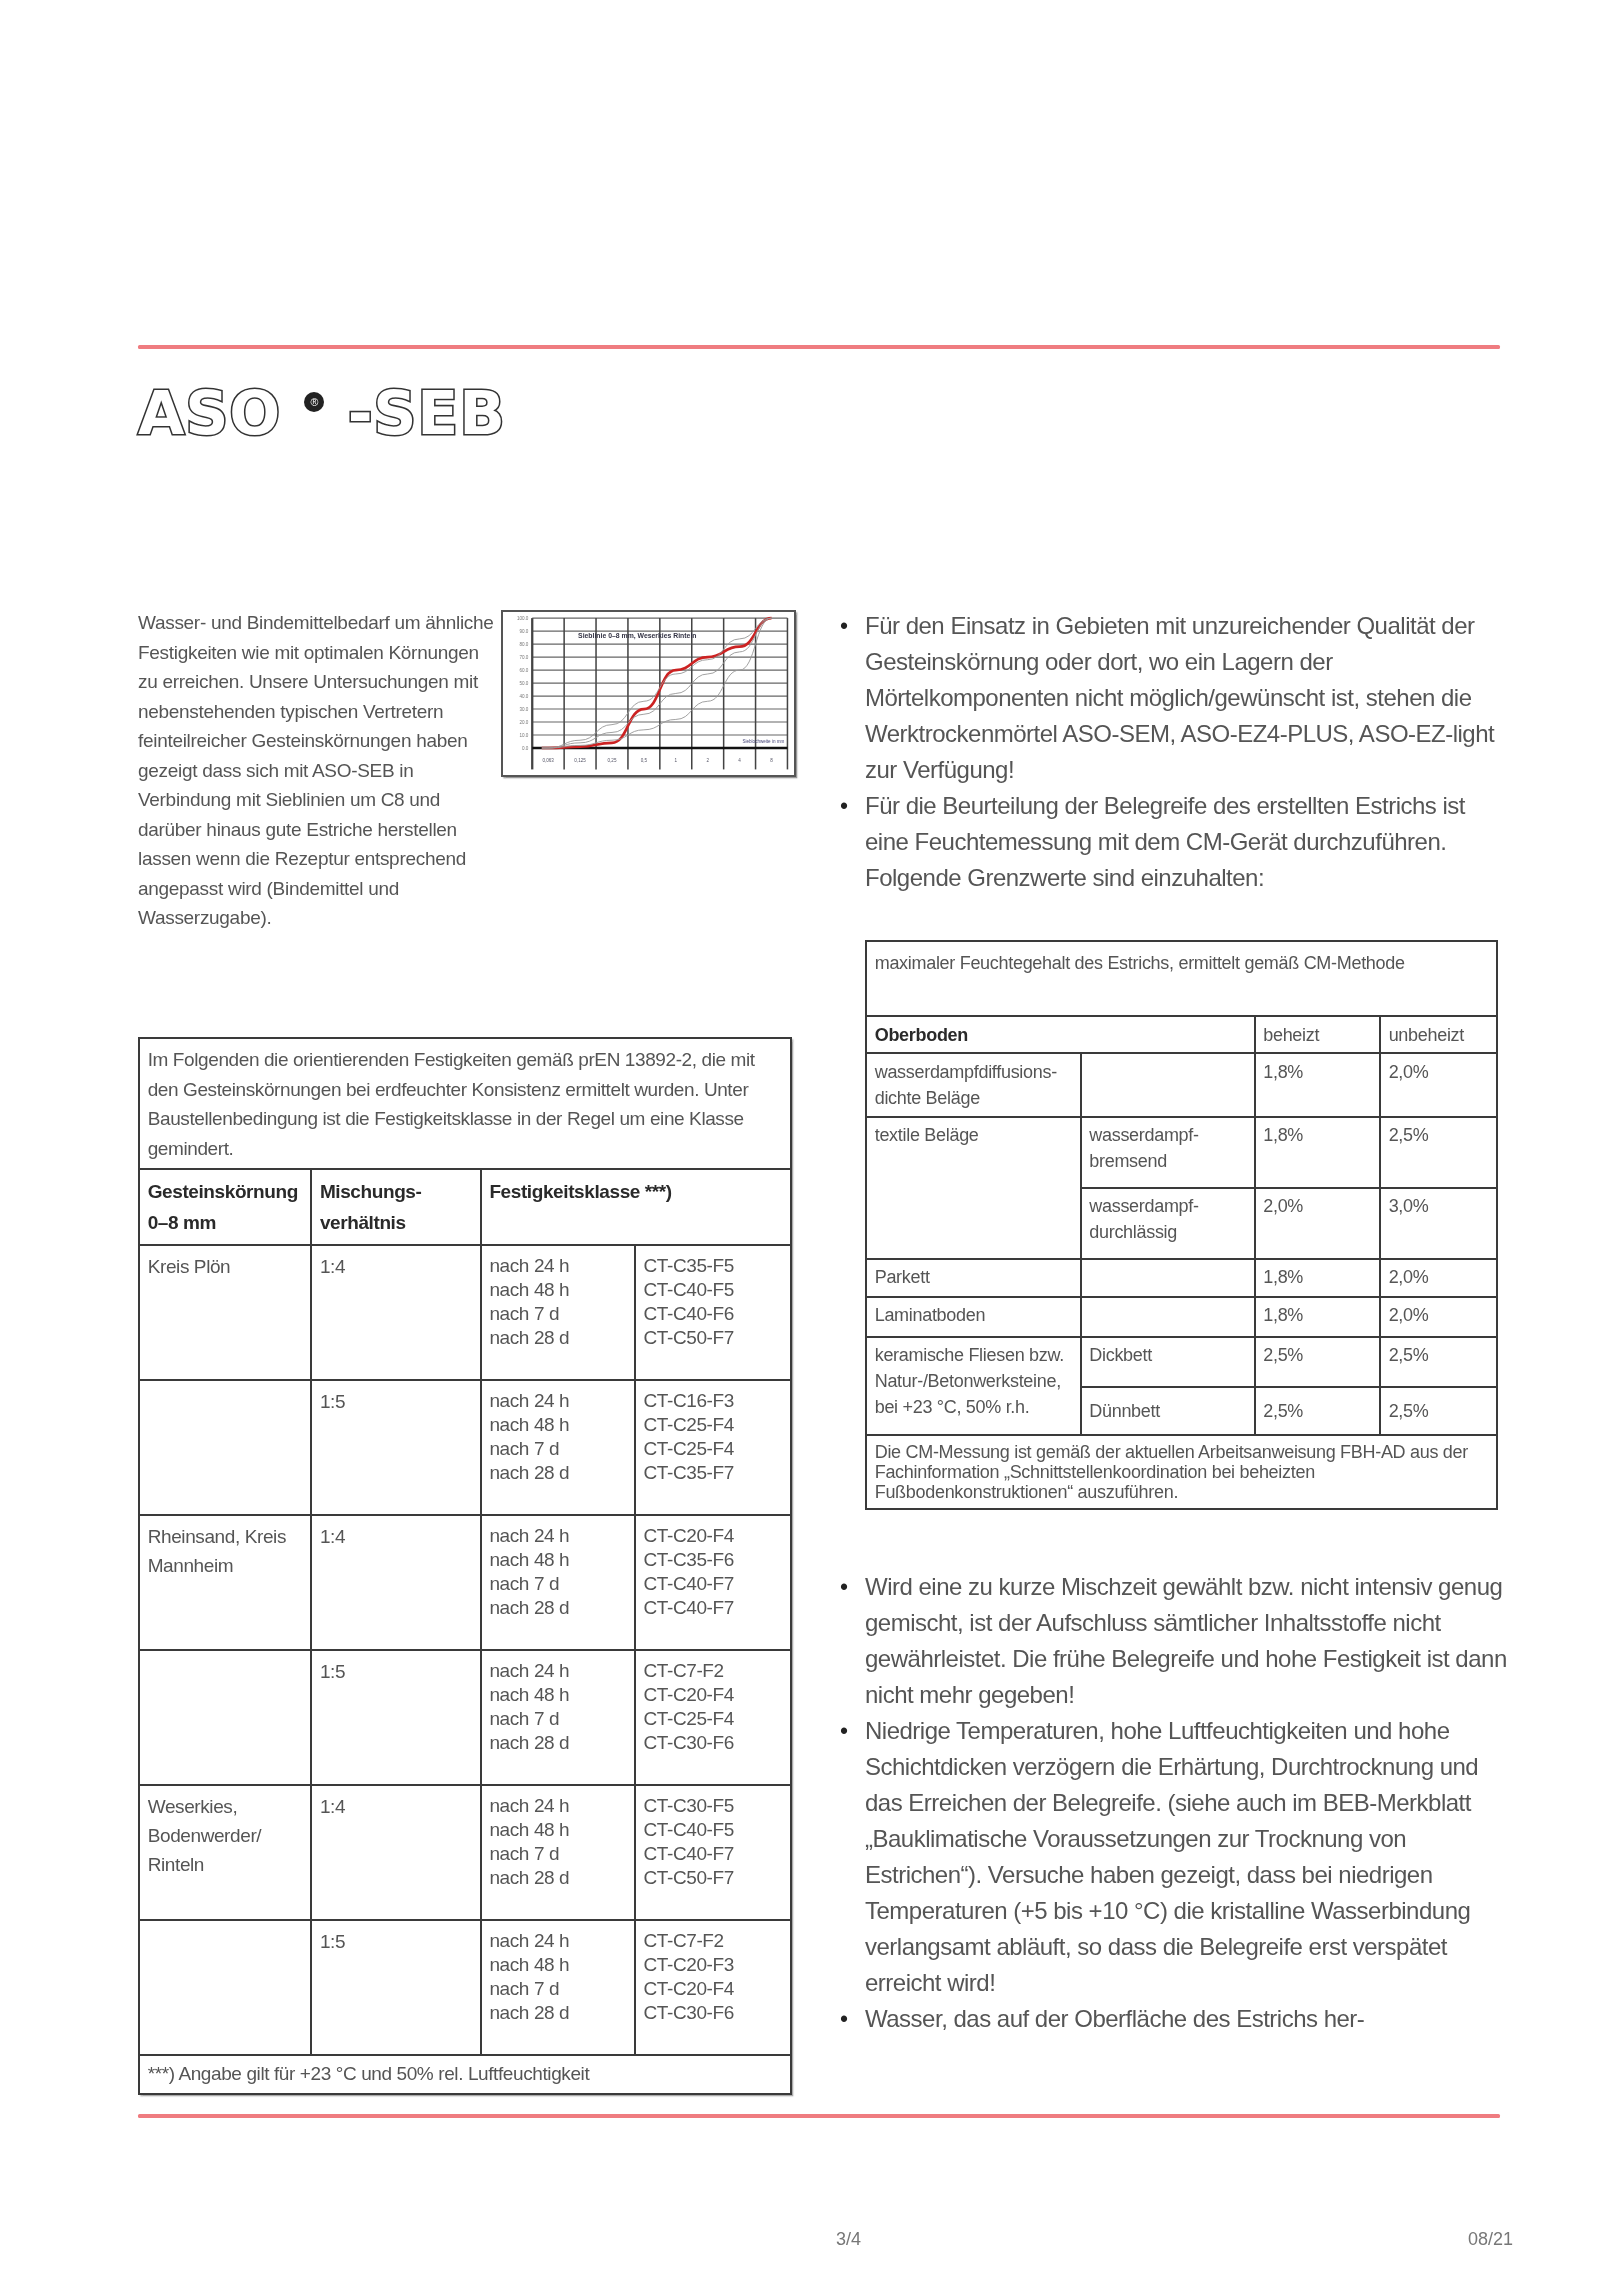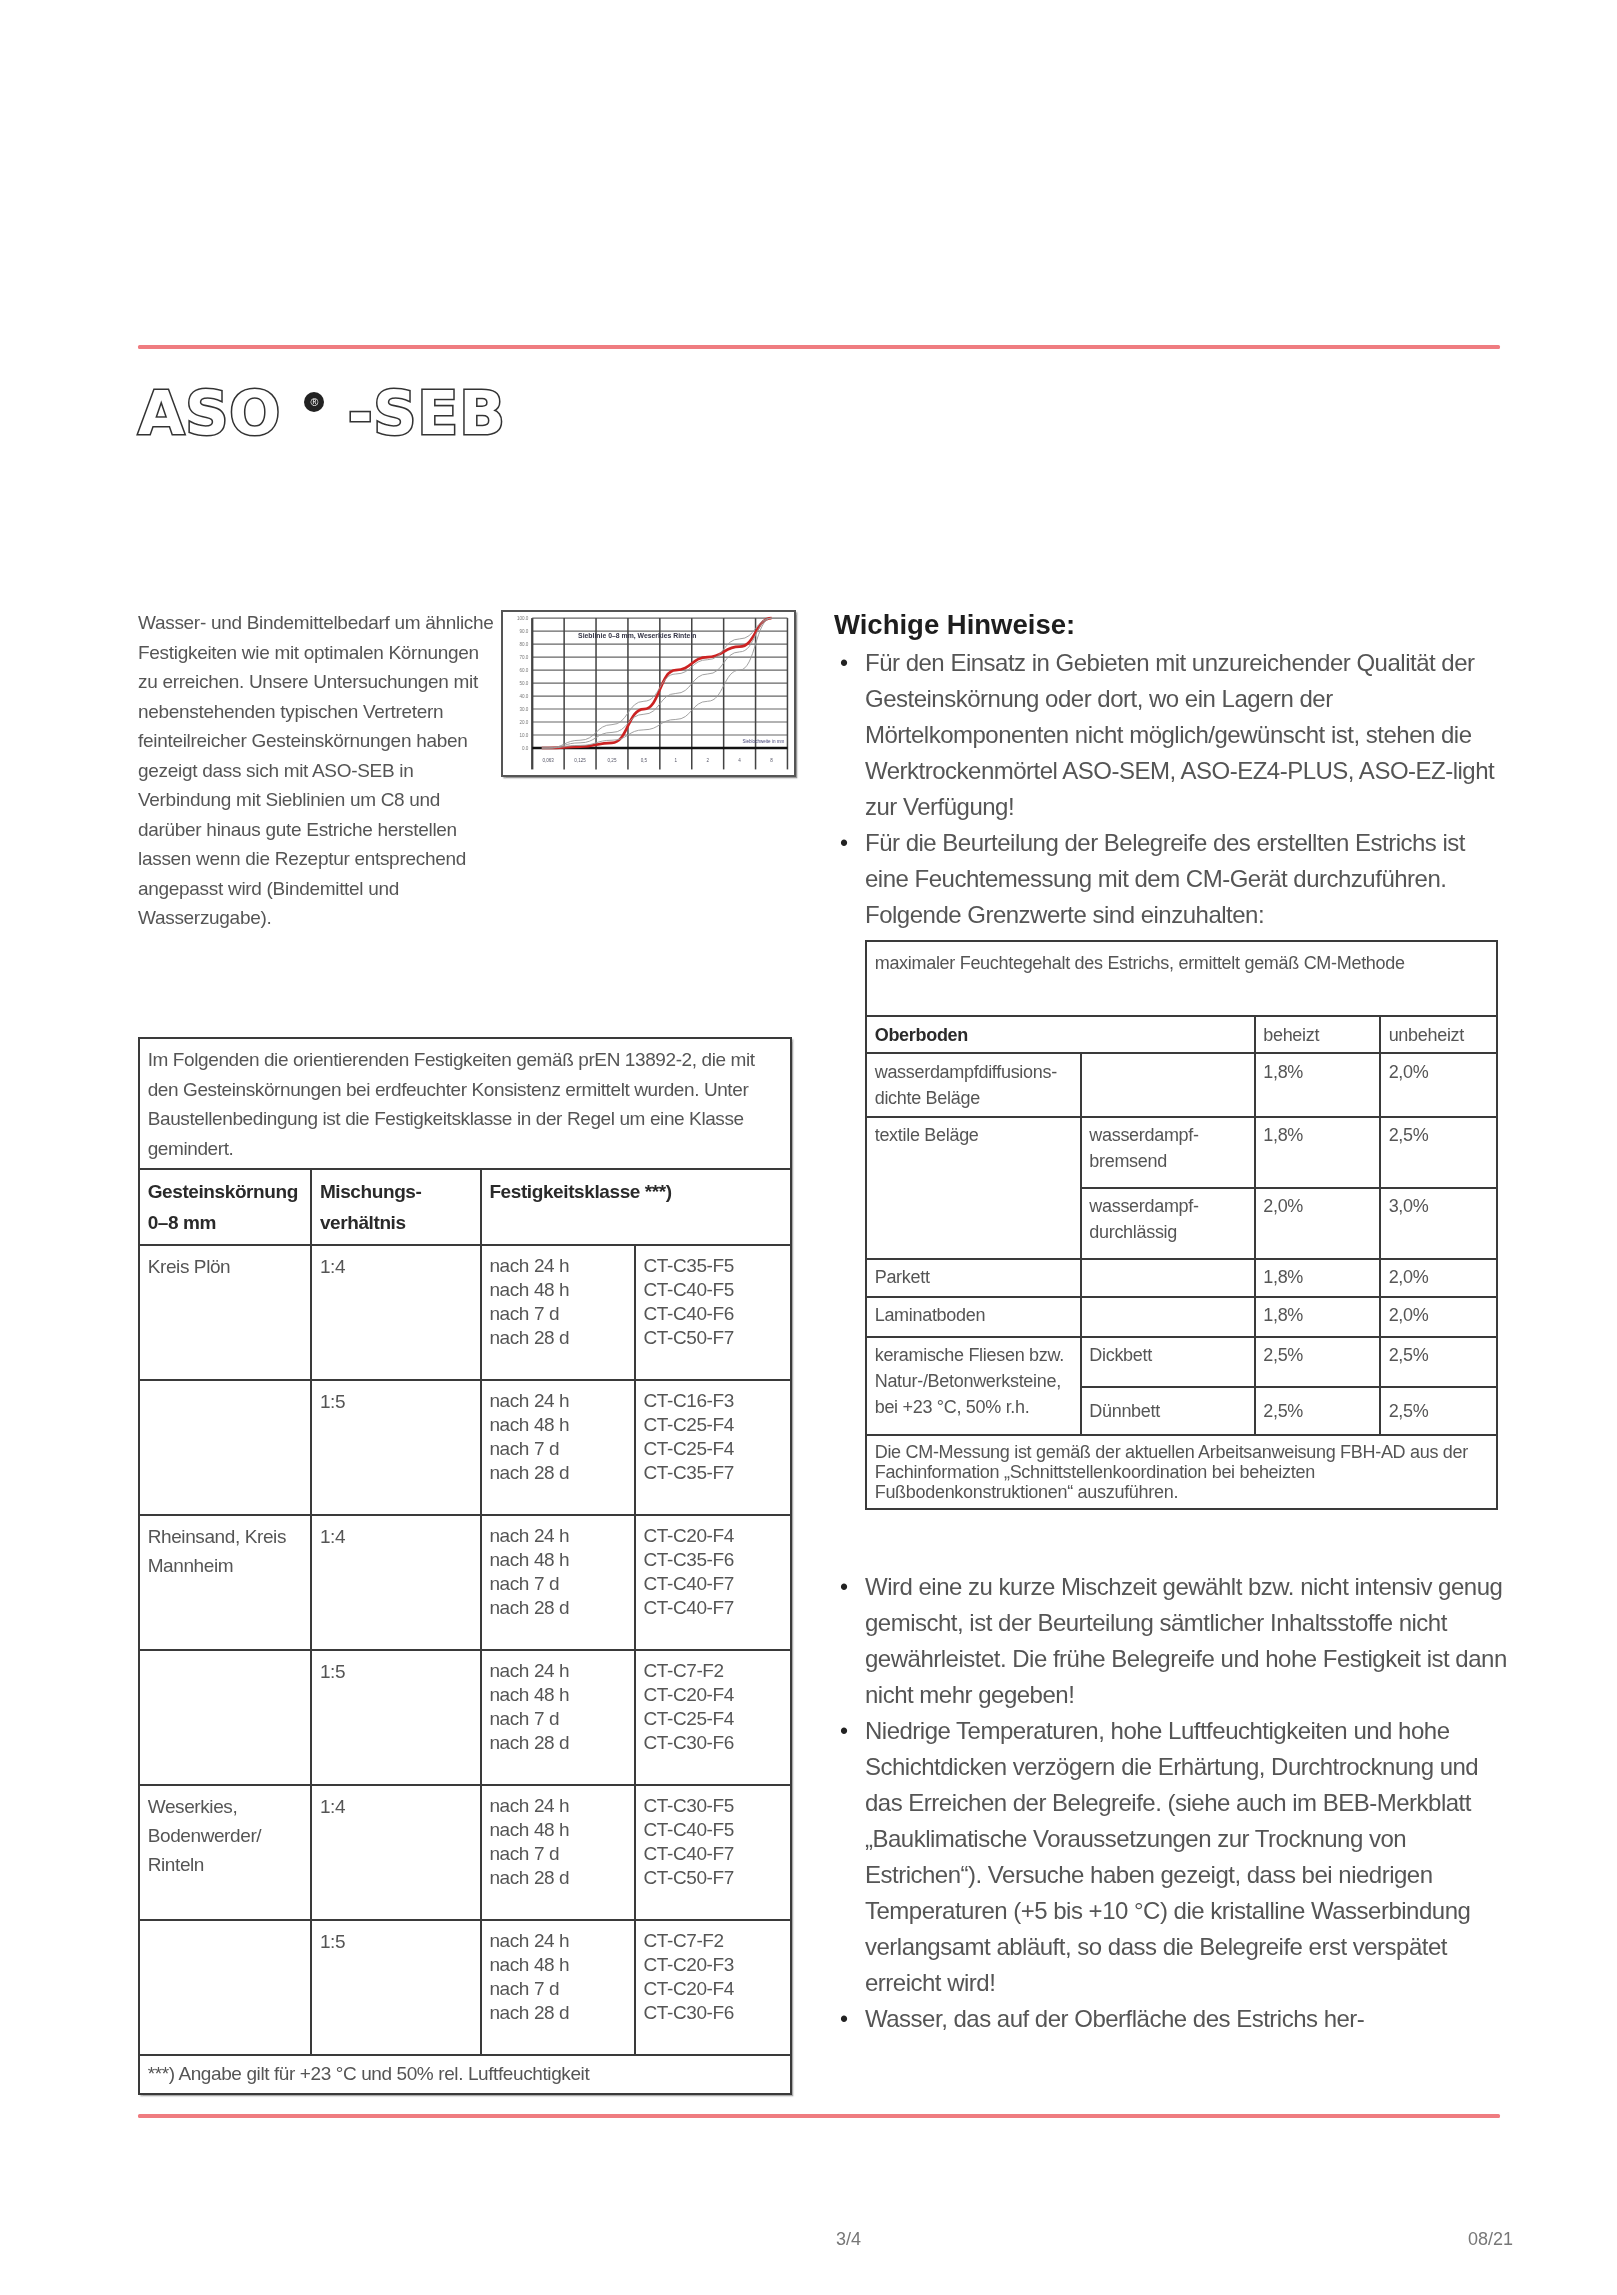--- a/index.html
+++ b/index.html
@@ -102,21 +102,20 @@
       <text x="368" y="172" font-size="6" text-anchor="end" fill="#447">Sieblochweite in mm</text>
       <text x="98" y="34" font-size="9" font-weight="bold" fill="#334">Sieblinie 0–8 mm, Weserkies Rinteln</text>
       <path d="M50.525,178 L58.875,178 C79.75,178 79.75,176.3 100.625,176.3 C121.5,176.3 121.5,171.2 142.375,171.2 C163.25,171.2 163.25,127 184.125,127 C205,127 205,76 225.875,76 C246.75,76 246.75,59 267.625,59 C288.5,59 288.5,45.400000000000006 309.375,45.400000000000006 C330.25,45.400000000000006 330.25,8 351.125,8" fill="none" stroke="#cc2222" stroke-width="3.5"></path>
       <path d="M50.525,178 L58.875,178 C79.75,178 79.75,174.6 100.625,174.6 C121.5,174.6 121.5,167.8 142.375,167.8 C163.25,167.8 163.25,154.2 184.125,154.2 C205,154.2 205,140.6 225.875,140.6 C246.75,140.6 246.75,116.8 267.625,116.8 C288.5,116.8 288.5,76 309.375,76 C330.25,76 330.25,8 351.125,8" fill="none" stroke="#999999" stroke-width="1.2"></path>
       <path d="M50.525,178 L58.875,178 C79.75,178 79.75,171.2 100.625,171.2 C121.5,171.2 121.5,157.6 142.375,157.6 C163.25,157.6 163.25,133.8 184.125,133.8 C205,133.8 205,106.6 225.875,106.6 C246.75,106.6 246.75,81.1 267.625,81.1 C288.5,81.1 288.5,52.2 309.375,52.2 C330.25,52.2 330.25,8 351.125,8" fill="none" stroke="#999999" stroke-width="1.2"></path>
       <path d="M50.525,178 L58.875,178 C79.75,178 79.75,167.8 100.625,167.8 C121.5,167.8 121.5,147.4 142.375,147.4 C163.25,147.4 163.25,116.8 184.125,116.8 C205,116.8 205,81.1 225.875,81.1 C246.75,81.1 246.75,62.400000000000006 267.625,62.400000000000006 C288.5,62.400000000000006 288.5,35.19999999999999 309.375,35.19999999999999 C330.25,35.19999999999999 330.25,8 351.125,8" fill="none" stroke="#999999" stroke-width="1.2"></path>
     </svg>
 </div>
 
 <div class="right-col">
-  <div class="heading">Wichige Hinweise:</div>
   <ul class="bullets">
     <li>Für den Einsatz in Gebieten mit unzureichender Qualität der Gesteinskörnung oder dort, wo ein Lagern der Mörtelkomponenten nicht möglich/gewünscht ist, stehen die Werktrockenmörtel ASO-SEM, ASO-EZ4-PLUS, ASO-EZ-light zur Verfügung!</li>
     <li>Für die Beurteilung der Belegreife des erstellten Estrichs ist eine Feuchtemessung mit dem CM-Gerät durchzuführen. Folgende Grenzwerte sind einzuhalten:</li>
   </ul>
 </div>
 
 <table class="right-table">
   <colgroup>
       <col style="width:130px">
       <col style="width:165px">
@@ -173,21 +172,21 @@
     <td style="vertical-align:middle">2,5%</td>
   </tr>
   <tr>
         <td colspan="4" class="note-cell">Die CM-Messung ist gemäß der aktuellen Arbeitsanweisung FBH-AD aus der Fachinformation „Schnittstellenkoordination bei beheizten Fußbodenkonstruktionen“ auszuführen.</td>
       </tr>
 </tbody>
   </table>
 
 <div class="bottom-bullets">
   <ul class="bullets">
-    <li>Wird eine zu kurze Mischzeit gewählt bzw. nicht intensiv genug gemischt, ist der Beurteilung sämtlicher Inhaltsstoffe nicht gewährleistet. Die frühe Belegreife und hohe Festigkeit ist dann nicht mehr gegeben!</li>
+    <li>Wird eine zu kurze Mischzeit gewählt bzw. nicht intensiv genug gemischt, ist der Aufschluss sämtlicher Inhaltsstoffe nicht gewährleistet. Die frühe Belegreife und hohe Festigkeit ist dann nicht mehr gegeben!</li>
     <li>Niedrige Temperaturen, hohe Luftfeuchtigkeiten und hohe Schichtdicken verzögern die Erhärtung, Durchtrocknung und das Erreichen der Belegreife. (siehe auch im BEB-Merkblatt „Bauklimatische Voraussetzungen zur Trocknung von Estrichen“). Versuche haben gezeigt, dass bei niedrigen Temperaturen (+5 bis +10 °C) die kristalline Wasserbindung verlangsamt abläuft, so dass die Belegreife erst verspätet erreicht wird!</li>
     <li>Wasser, das auf der Oberfläche des Estrichs her-</li>
   </ul>
 </div>
 
 <table class="left-table">
   <colgroup>
       <col style="width:167px">
       <col style="width:165px">
       <col style="width:150px">

